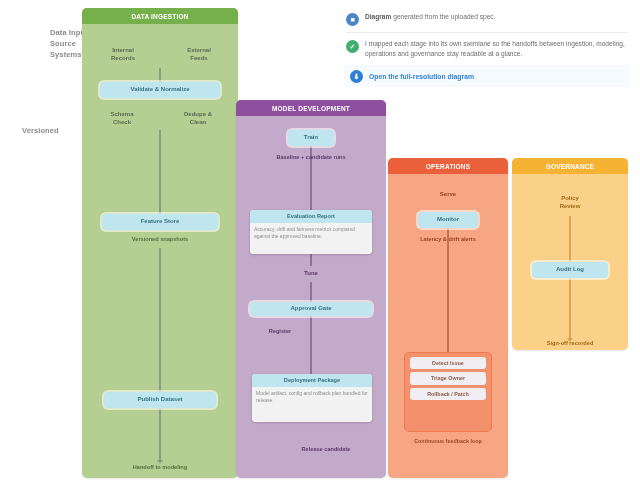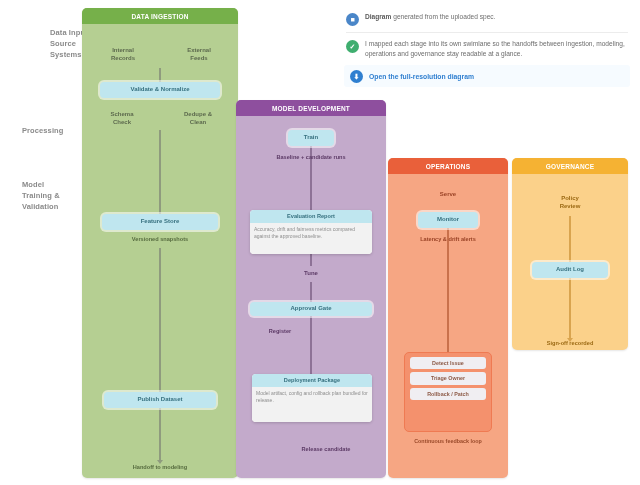--- a/index.html
+++ b/index.html
@@ -139,24 +139,21 @@
   }
   .link-text{font-size:6.8px;color:#2f7fd0;font-weight:600;}
   .sep{height:1px;background:#ececec;margin:2px 6px;}
 </style>
 </head>
 <body>
 
 <div id="canvas">
     <div class="lane-label" style="top: 28px; white-space: pre-line; margin-left: 28px;">Data Inputs &amp;
 Source Systems</div>
-    <div class="lane-label" style="top: 126px; white-space: pre-line;">Processing</div>
-    <div class="lane-label" style="top: 180px; white-space: pre-line;">Model
-Training &amp;
-Validation</div>
+    <div class="lane-label" style="top: 126px; white-space: pre-line;">Versioned</div>
     <div class="col c-green" style="left: 82px; top: 8px; width: 156px; height: 470px;">
       <div class="col-head">DATA INGESTION</div>
       <div class="col-body">
         <div class="conn " style="left: 77px; top: 44px; height: 14px;"></div>
         <div class="conn " style="left: 77px; top: 106px; height: 84px;"></div>
         <div class="conn " style="left: 77px; top: 224px; height: 144px;"></div>
         <div class="conn " style="left: 77px; top: 384px; height: 52px;"></div>
         <div class="arrow arrow-g" style="left: 74.8px; top: 436px;"></div>
         <div class="node node-plain " style="left: 12px; top: 18px; width: 58px; height: 26px; white-space: pre-line;">Internal
 Records</div>

